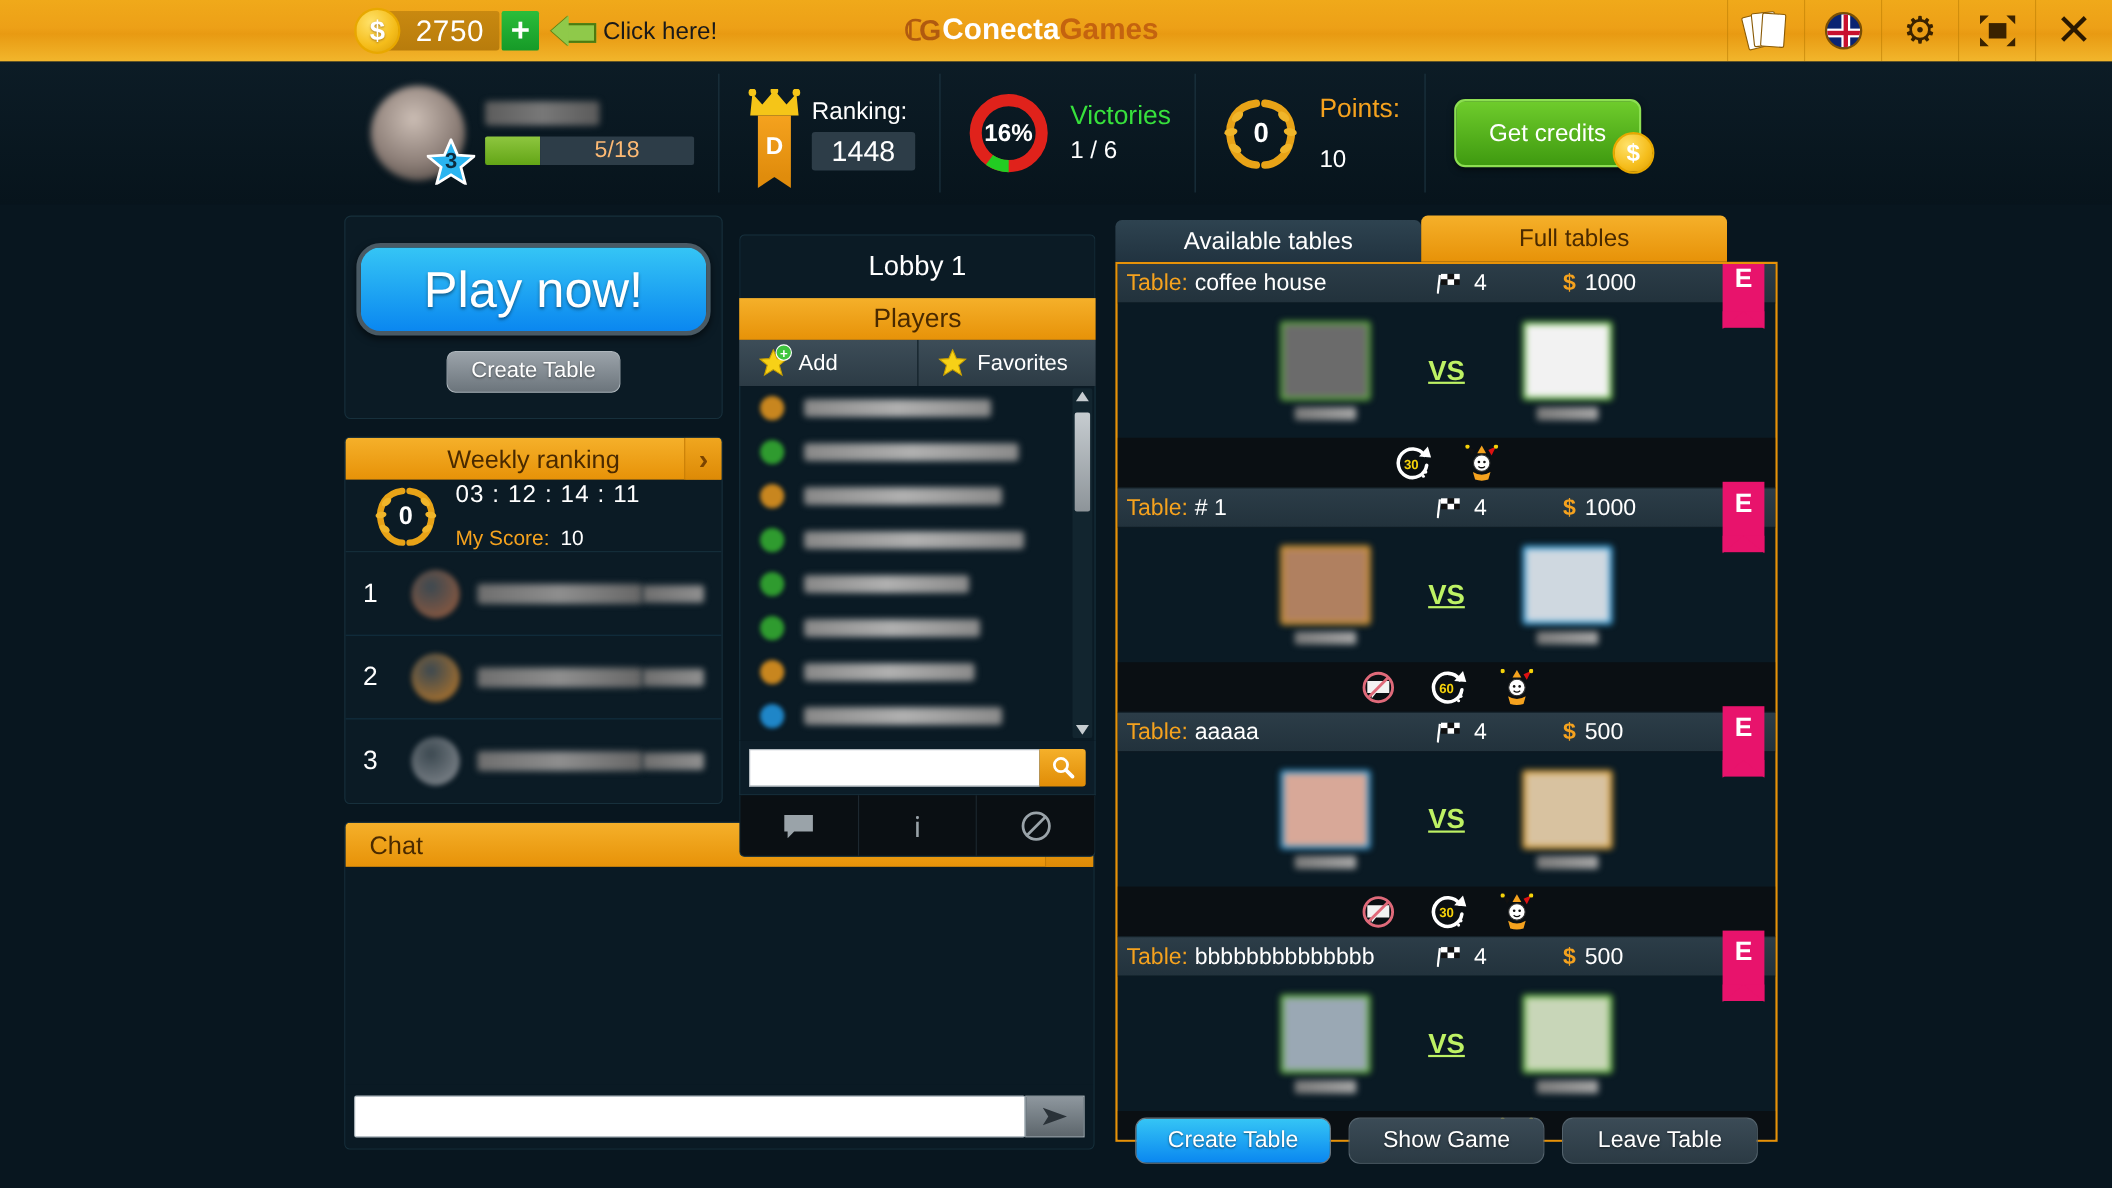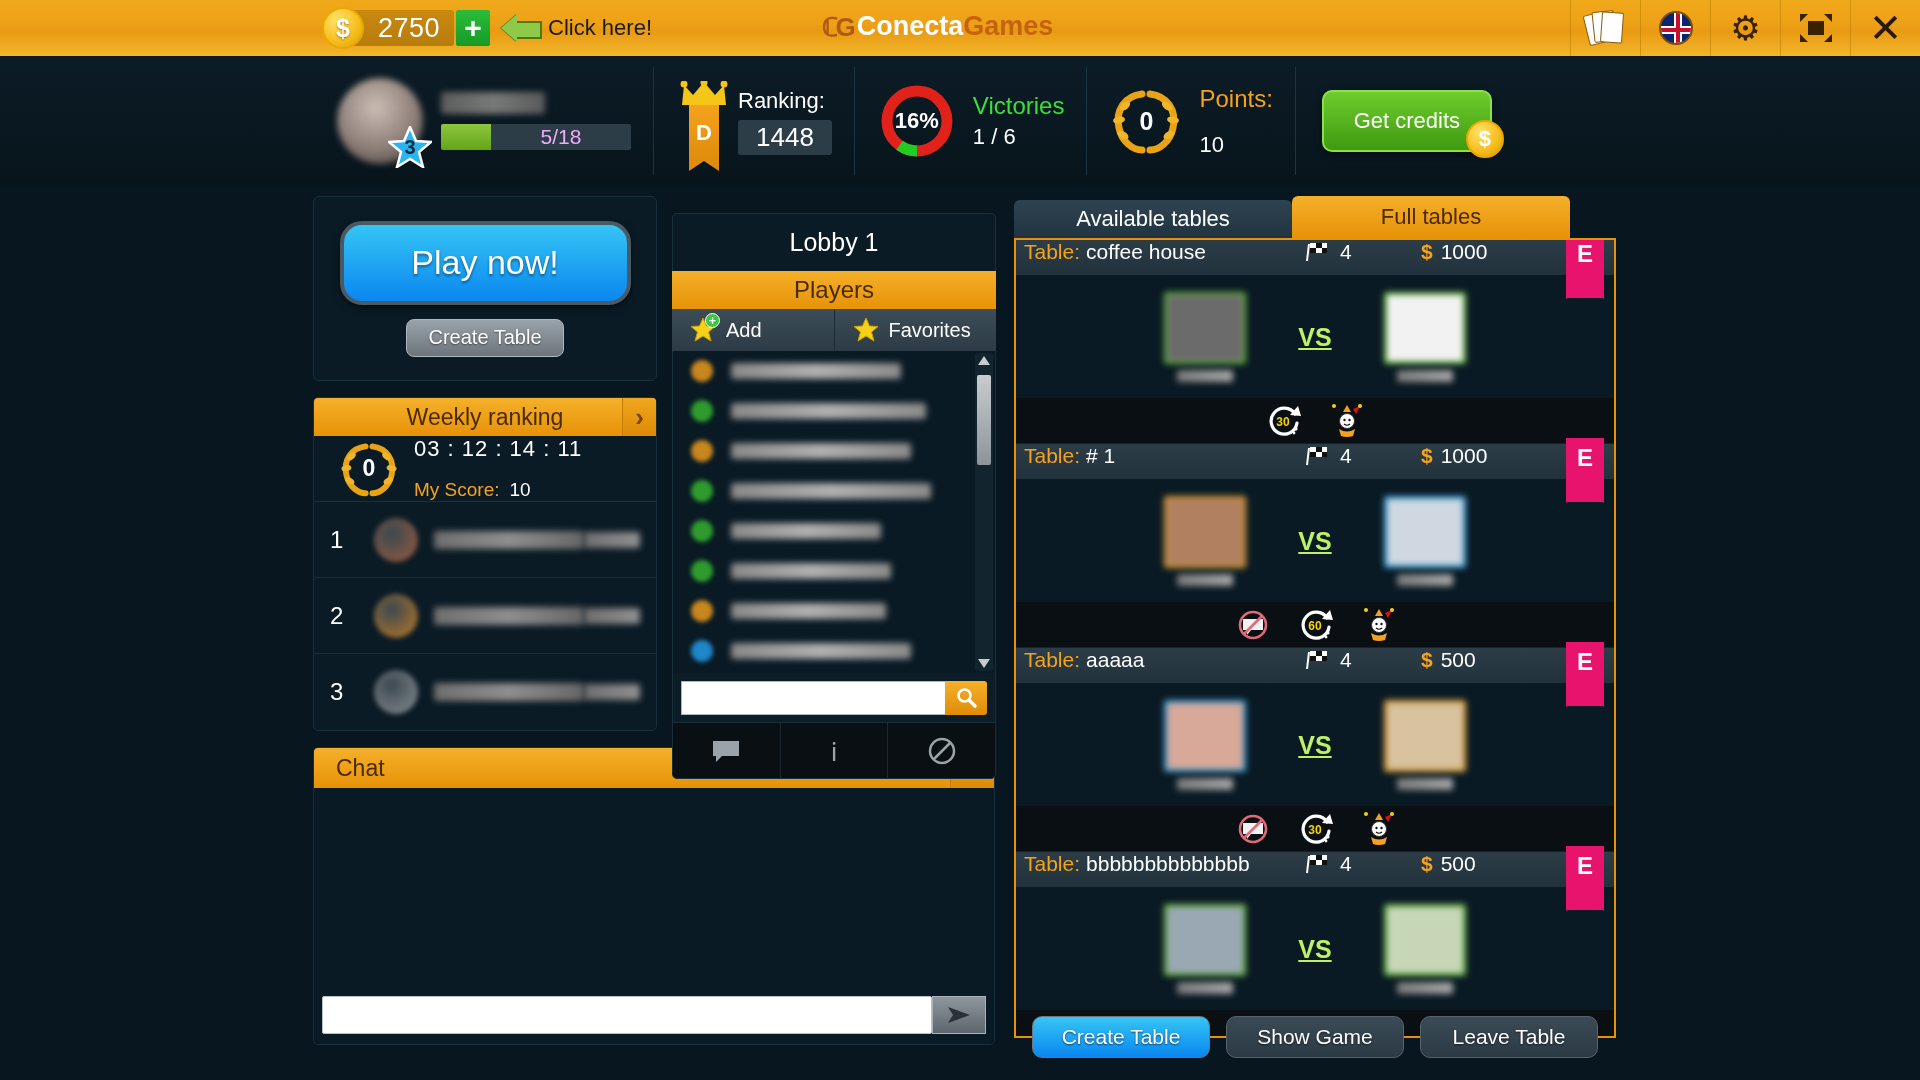--- a/index.html
+++ b/index.html
@@ -111,21 +111,21 @@
   }
   .userinfo { margin-left:18px; }
   .uname {
     width:104px;height:22px;border-radius:3px;
     background:linear-gradient(90deg,#5c5c5c,#787878,#5a5a5a);
     filter:blur(3px); margin-bottom:10px;
   }
   .xpbar { display:flex; align-items:center; }
   .xpfill { width:50px;height:26px;background:linear-gradient(180deg,#8ec63f,#63a516); border-radius:2px 0 0 2px;}
   .xptrack { width:140px;height:26px;background:#2d3d48; display:flex;align-items:center;justify-content:center;
-    color:#f0abfc;font-size:21px; border-radius:0 2px 2px 0;}
+    color:#fdba74;font-size:21px; border-radius:0 2px 2px 0;}
 
   .crown { position:relative; width:56px; height:80px; margin-right:6px;}
   .crown-top { position:absolute; top:0; left:4px; width:48px; height:26px; }
   .ribbon {
     position:absolute; top:24px; left:13px; width:30px; height:56px;
     background:linear-gradient(180deg,#f5a21e,#e08c0c);
   }
   .ribbon:after{content:''; position:absolute; bottom:-10px; left:0;
     border-left:15px solid #e08c0c; border-right:15px solid #e08c0c; border-bottom:10px solid transparent;}
   .ribbon b{ position:absolute; inset:0; display:flex; align-items:center; justify-content:center;
@@ -165,25 +165,25 @@
   }
 
   
   .main { position:absolute; top:186px; left:0; width:1920px; height:894px; background:#08161f; }
 
   
   .leftcol { position:absolute; left:313px; top:10px; width:344px; }
   .play-panel { height:185px; display:flex; flex-direction:column; align-items:center; justify-content:center;
     background:#0b1b25; border:1px solid #17303c; border-radius:6px; }
   .play-btn {
-    width:291px;height:84px;border-radius:22px;
+    width:322px;height:84px;border-radius:22px;
     background:linear-gradient(180deg,#35c5f5,#0a87f0);
     border:4px solid #4a5a64;
     display:flex;align-items:center;justify-content:center;
-    color:#fff;font-size:34px;
+    color:#fff;font-size:46px;
     text-shadow:0 2px 3px rgba(0,0,0,.45);
     box-shadow:0 3px 7px rgba(0,0,0,.55);
   }
   .create-table-sm {
     margin-top:14px; width:158px;height:38px;border-radius:8px;
     background:linear-gradient(180deg,#9ba3aa,#6c757c);
     border:1px solid #aeb6bc;
     display:flex;align-items:center;justify-content:center;
     color:#fff;font-size:20px; text-shadow:0 1px 2px rgba(0,0,0,.5);
   }
@@ -271,21 +271,21 @@
   .tabs { display:flex; height:42px; align-items:flex-end; }
   .tab {
     width:278px; height:38px; border-radius:6px 6px 0 0;
     display:flex;align-items:center;justify-content:center; font-size:22px;
     background:linear-gradient(180deg,#2e4350,#213340); color:#fff;
   }
   .tab.active { height:42px; background:linear-gradient(180deg,#f5b02a,#e79208); color:#4a2a00;}
   .tables-box { border:2px solid #e79208; background:#0a1a24; height:800px; overflow:hidden;}
   .trow-head {
     height:36px; background:linear-gradient(180deg,#2c3d48,#22323c);
-    display:flex; align-items:flex-start; position:relative; padding-left:8px;
+    display:flex; align-items:center; position:relative; padding-left:8px;
     border-bottom:1px solid #0d1b23;
   }
   .t-label { color:#f5a21e; font-size:21px; margin-right:6px; }
   .t-name { color:#fff; font-size:21px; }
   .t-players { position:absolute; left:290px; display:flex; align-items:center; gap:10px; color:#fff; font-size:21px;}
   .t-price { position:absolute; left:405px; display:flex; align-items:center; gap:8px; color:#fff; font-size:21px;}
   .t-price span.d { color:#f5a21e; font-weight:bold; }
   .ribbon-e {
     position:absolute; right:10px; top:-6px; width:38px; height:64px;
     background:#e8136c; display:flex; align-items:flex-start; justify-content:center;

